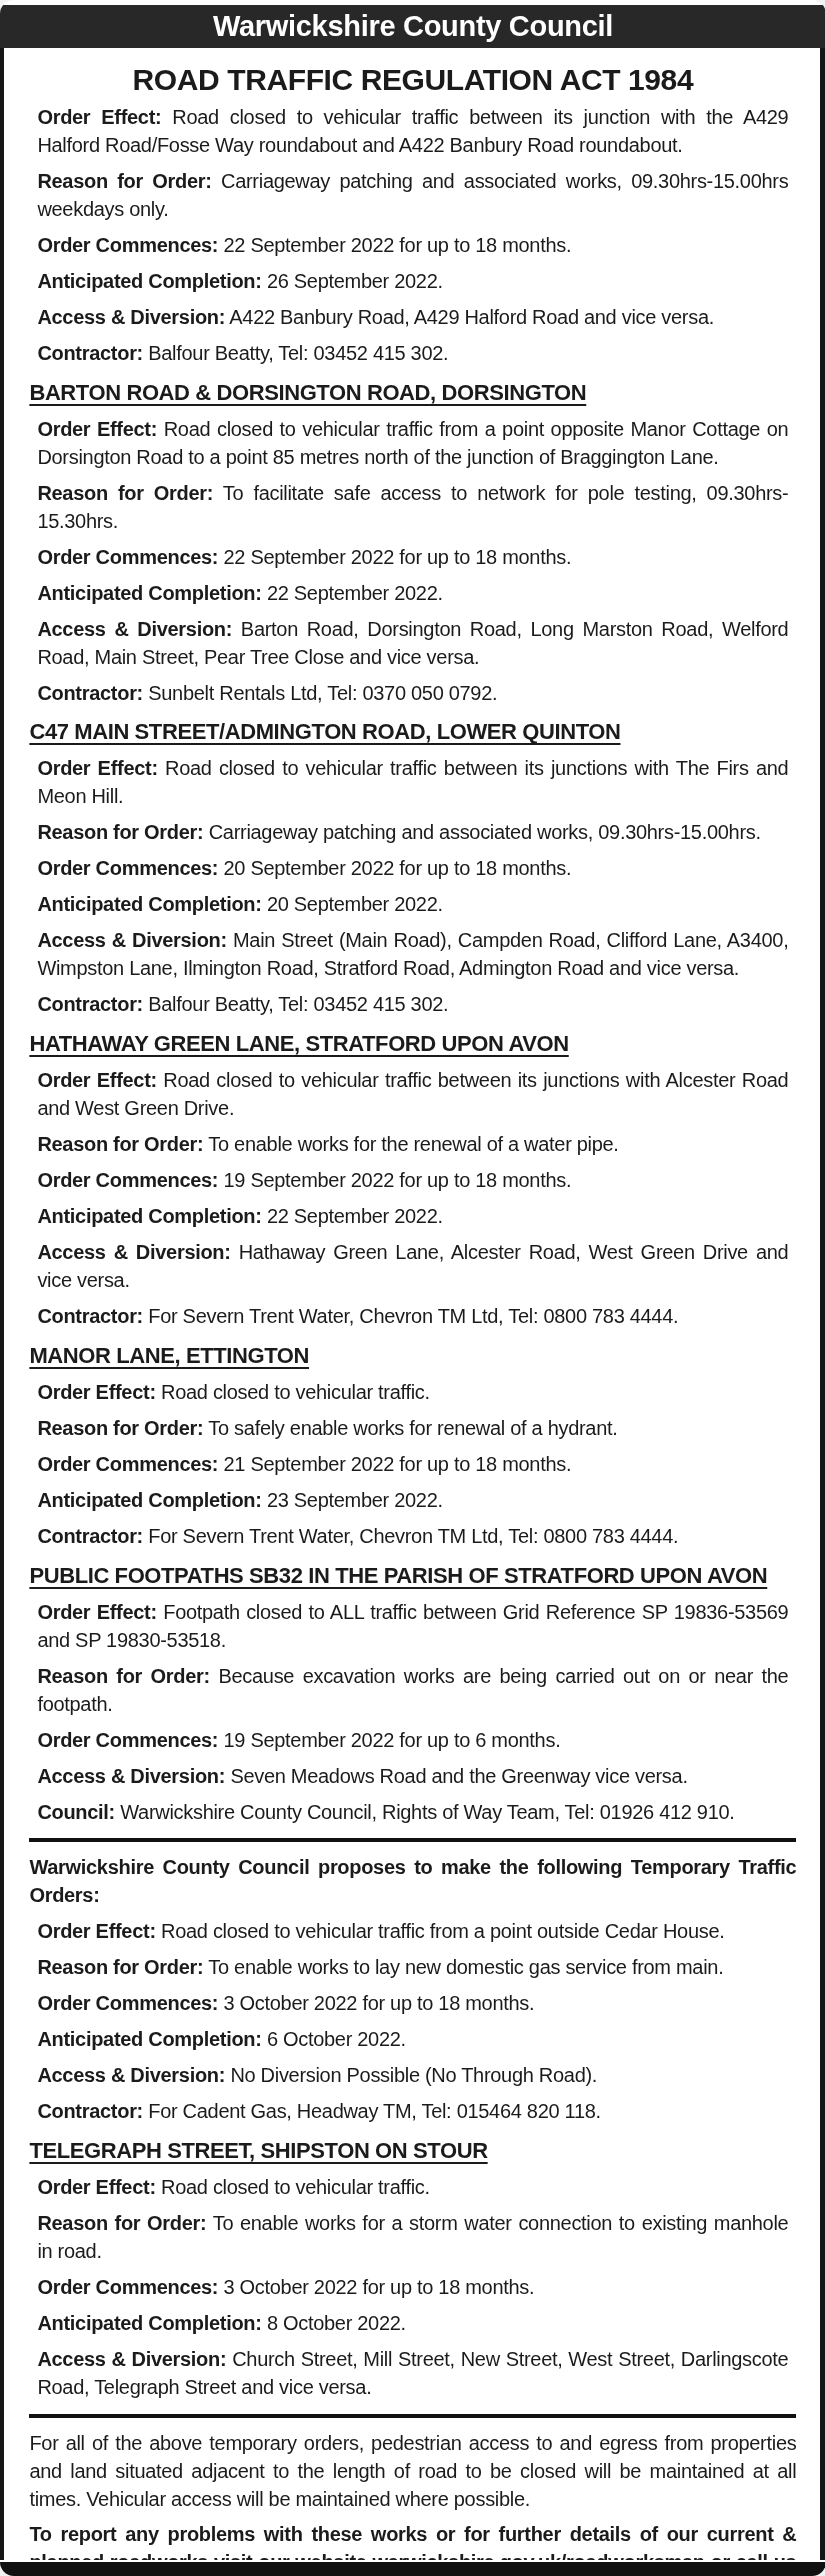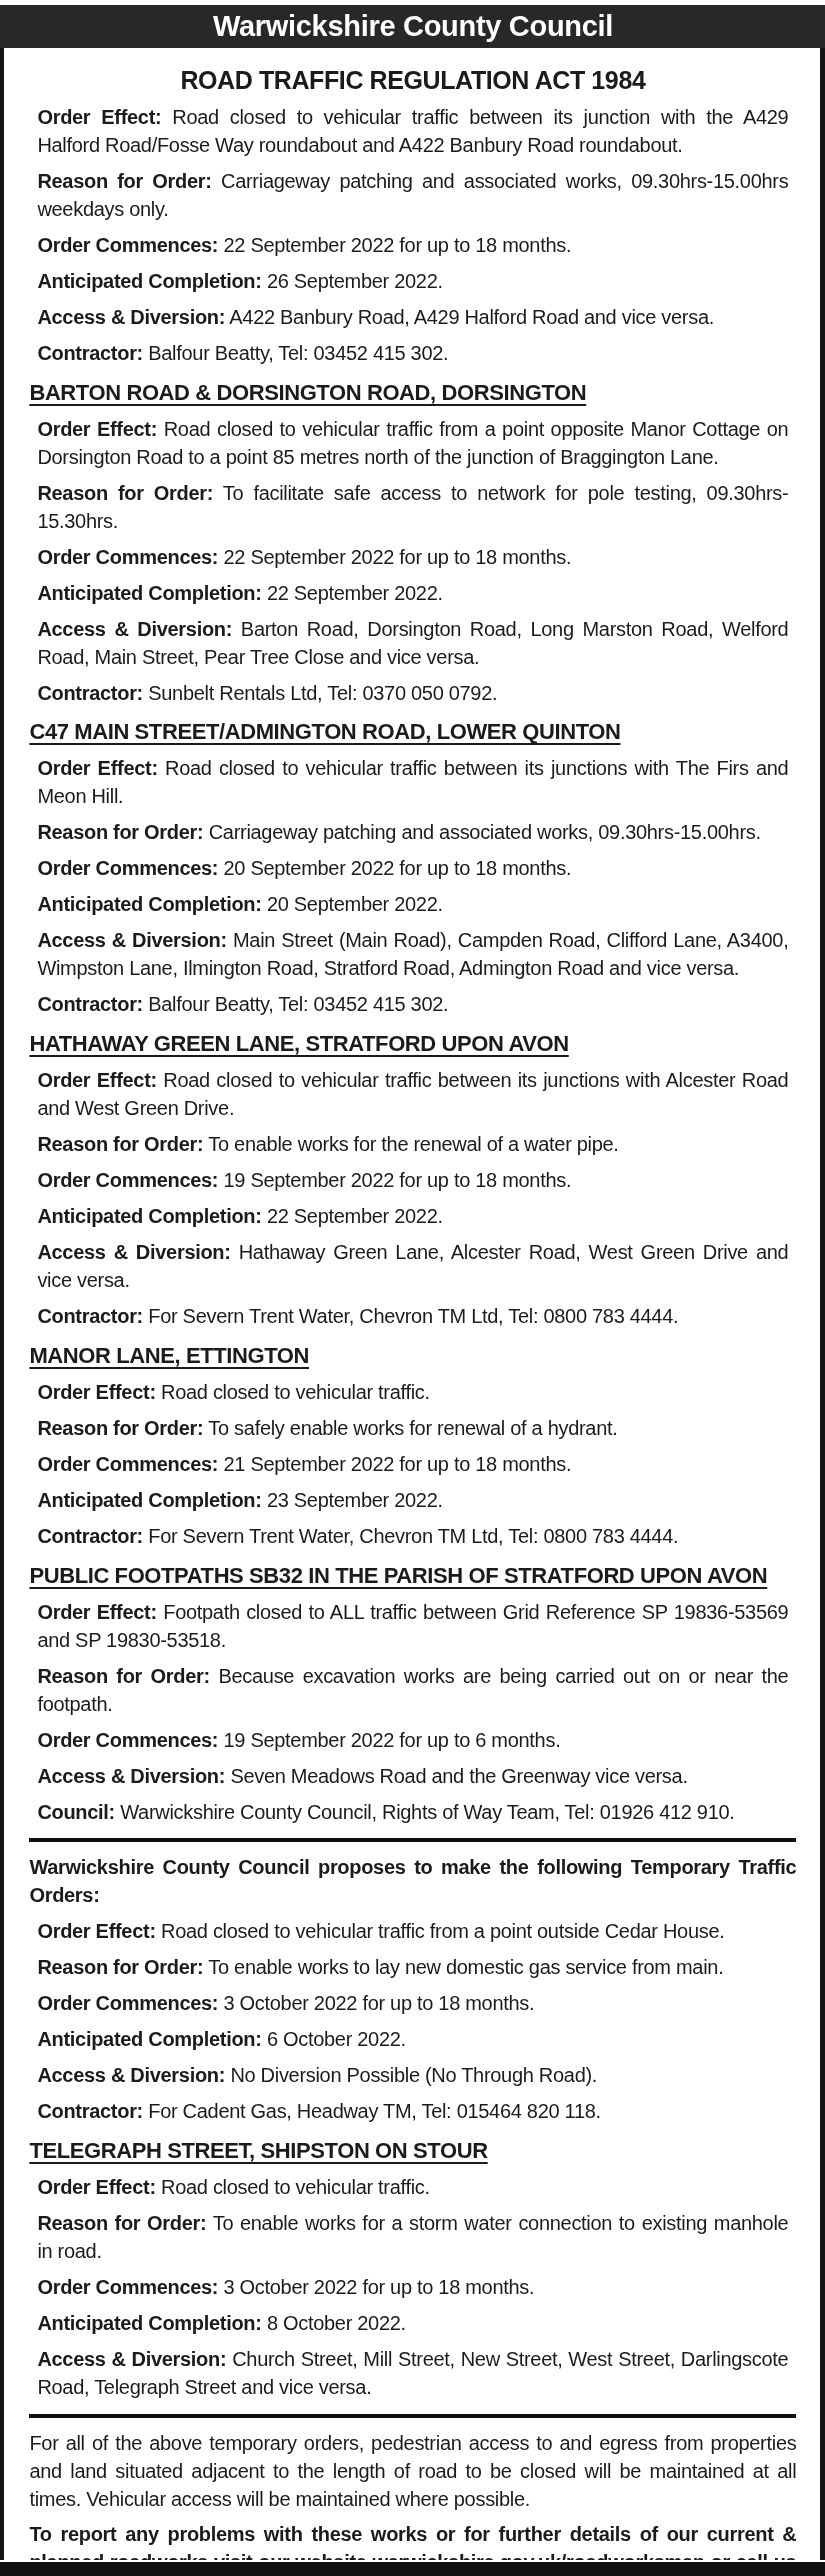--- a/index.html
+++ b/index.html
@@ -13,20 +13,21 @@
   html,body{background:#f2f2f2;}
   .page{
     width:826px;height:2576px;
     margin:0 auto;
     background:var(--page-bg);
     position:relative;
     overflow:hidden;
     font-family:"Liberation Sans","DejaVu Sans",sans-serif;
     color:var(--body-text);
     padding-top:4.5px;
+    border-radius:14px;
   }
   .masthead{
     height:43px;
     background:var(--masthead-bg);
     color:var(--masthead-text);
     font-size:29px;
     font-weight:bold;
     text-align:center;
     line-height:42px;
     letter-spacing:-0.3px;
@@ -37,21 +38,21 @@
     border-right:6.4px solid var(--border-col);
     padding:11px 23.6px 7.3px 25.4px;
     overflow:hidden;
     font-size:20px;
     line-height:28px;
     letter-spacing:-0.3px;
     text-align:justify;
   }
   .act-title{
     text-align:center;
-    font-size:25px;
+    font-size:30px;
     font-weight:bold;
     margin:7.3px 0 9px 0;
     letter-spacing:-0.4px;
   }
   .intro{
     font-weight:bold;
     margin:0 0 3.6px 0;
   }
   .order{margin:0;}
   .order-title{

